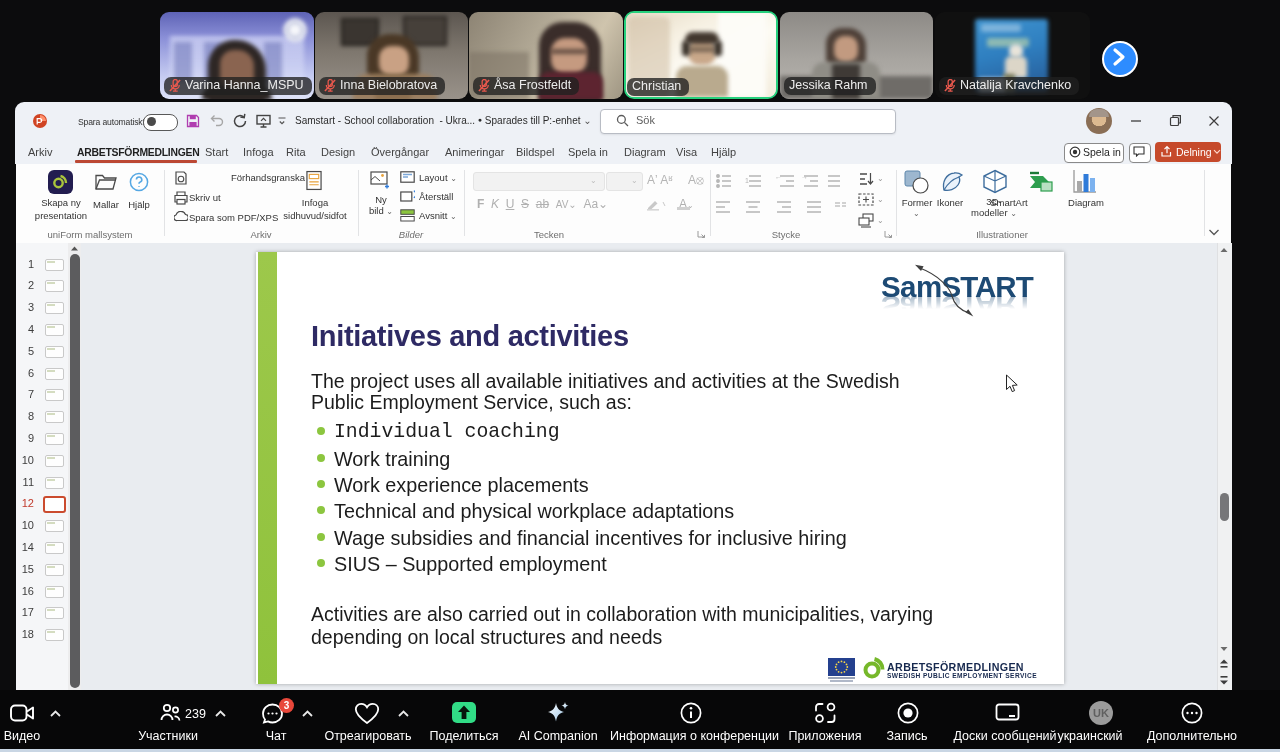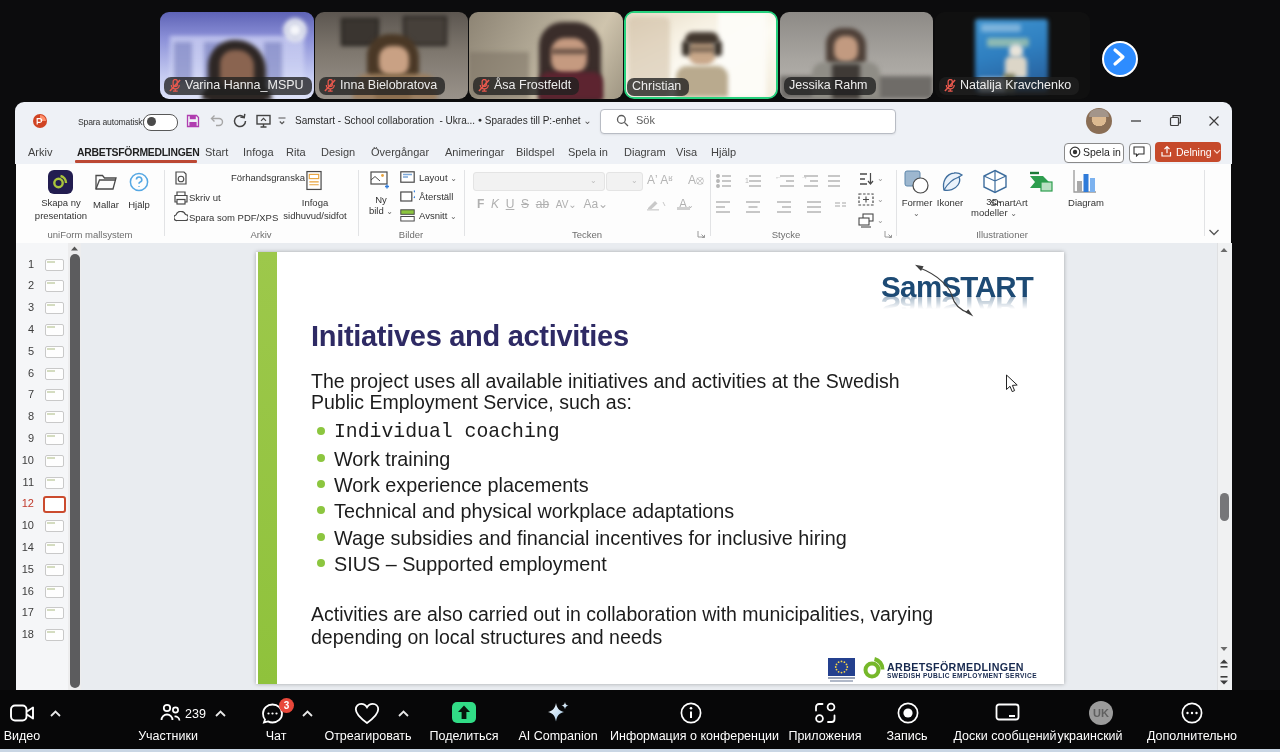--- a/index.html
+++ b/index.html
@@ -219,22 +219,22 @@
   </svg>
 <div id="ribbon" class="abs"></div>
 <div class="gsep" style="left:164px;"></div>
 <div class="gsep" style="left:358px;"></div>
 <div class="gsep" style="left:464px;"></div>
 <div class="gsep" style="left:710px;"></div>
 <div class="gsep" style="left:896px;"></div>
 <div class="gsep" style="left:1204px;"></div>
 <div class="glabel" style="left:40px;width:100px;">uniForm mallsystem</div>
 <div class="glabel" style="left:221px;width:80px;">Arkiv</div>
-<div class="glabel" style="left:371px;width:80px;">Bilder</div>
-<div class="glabel" style="left:547px;width:80px;">Tecken</div>
+<div class="glabel" style="left:371px;width:80px;font-style:italic;">Bilder</div>
+<div class="glabel" style="left:509px;width:80px;">Tecken</div>
 <div class="glabel" style="left:746px;width:80px;">Stycke</div>
 <div class="glabel" style="left:962px;width:80px;">Illustrationer</div>
 
 <div class="abs" style="left:48px;top:170px;width:25px;height:24px;background:#221d50;border-radius:6px;"></div>
 <svg class="abs" style="left:51px;top:173px;" width="19" height="19" viewBox="0 0 19 19">
   <circle cx="7.5" cy="10" r="4.2" fill="none" stroke="#a9c43c" stroke-width="2.4"></circle>
   <path d="M9.5 3 a7 7 0 0 1 5.5 7" fill="none" stroke="#a9c43c" stroke-width="2.4"></path>
 </svg>
 <div class="ric" style="left:31px;top:197px;width:60px;text-align:center;line-height:12.5px;">Skapa ny<br>presentation</div>
 <svg class="abs" style="left:95px;top:173px;" width="22" height="18" viewBox="0 0 22 18">

